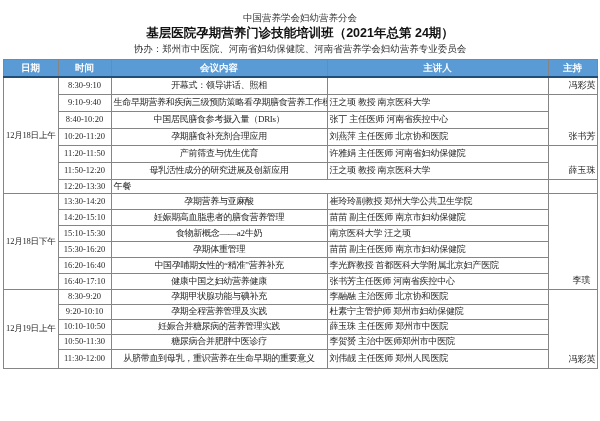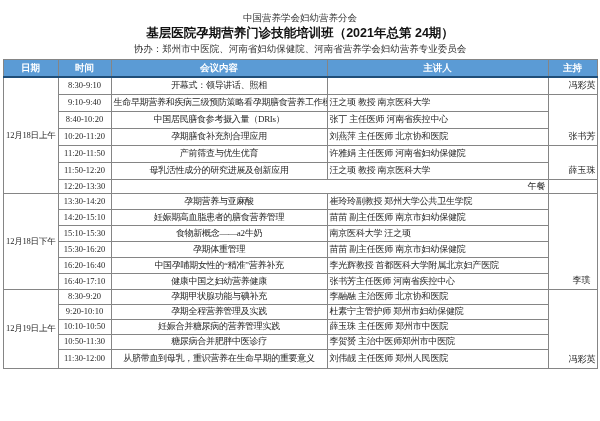--- a/index.html
+++ b/index.html
@@ -27,21 +27,21 @@
     border-bottom:2px solid #1F4E79;
     font-size:9.5px;font-weight:bold;height:14px;
   }
   .c{text-align:center;}
   .l{text-align:center;}
   td.date-cell{text-align:right;font-size:8.5px;letter-spacing:-0.2px;}
   td.time-cell{text-align:center;font-size:8.5px;}
   td.content-cell{text-align:center;letter-spacing:-0.3px;}
   td.speaker-cell{text-align:left;letter-spacing:-0.2px;margin-left:8px;}
   td.host-cell{text-align:center;vertical-align:bottom;padding-bottom:3px;padding-left:20px;}
-  td.lunch-cell{text-align:right;}
+  td.lunch-cell{text-align:left;}
   tr.h17{height:17px;}
   tr.h16{height:16px;}
   tr.h15{height:15px;}
   tr.h11{height:11px;}
   tr.h19{height:19px;}
 </style>
 </head>
 <body>
 
 <div class="title-block">

